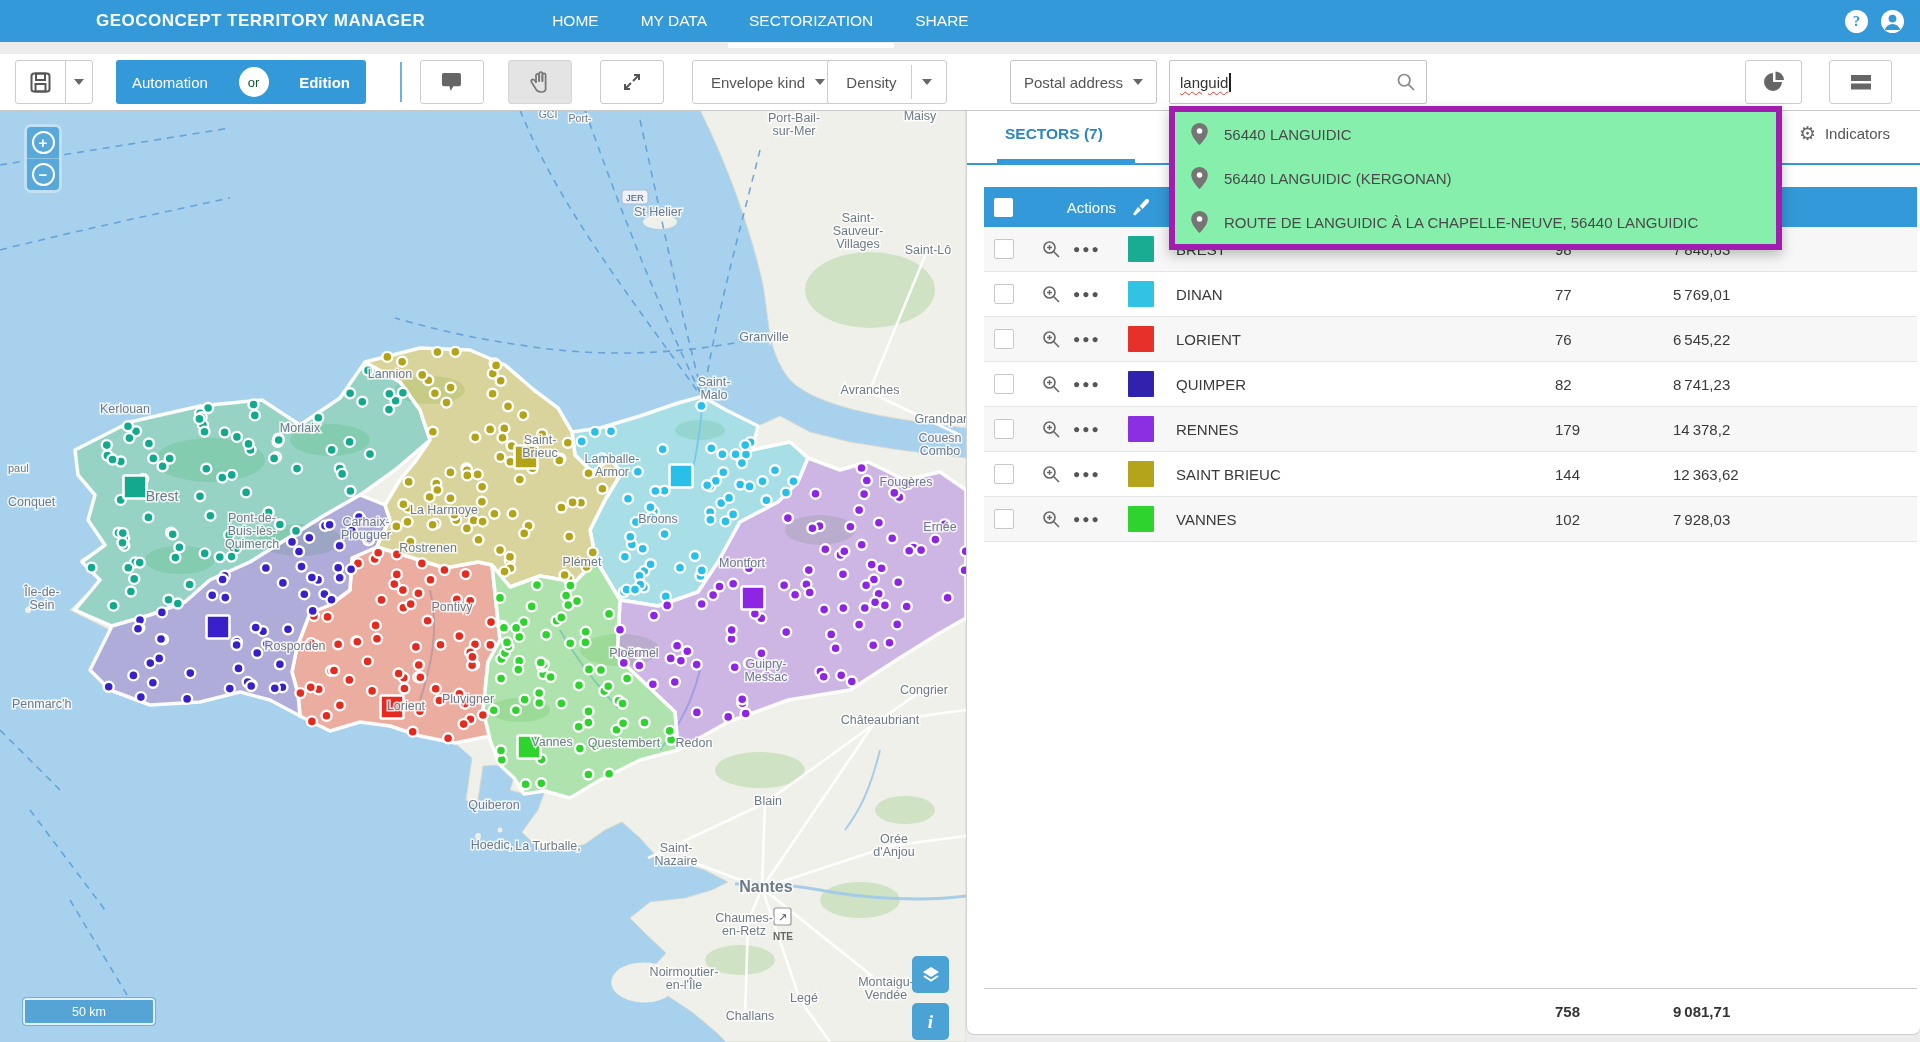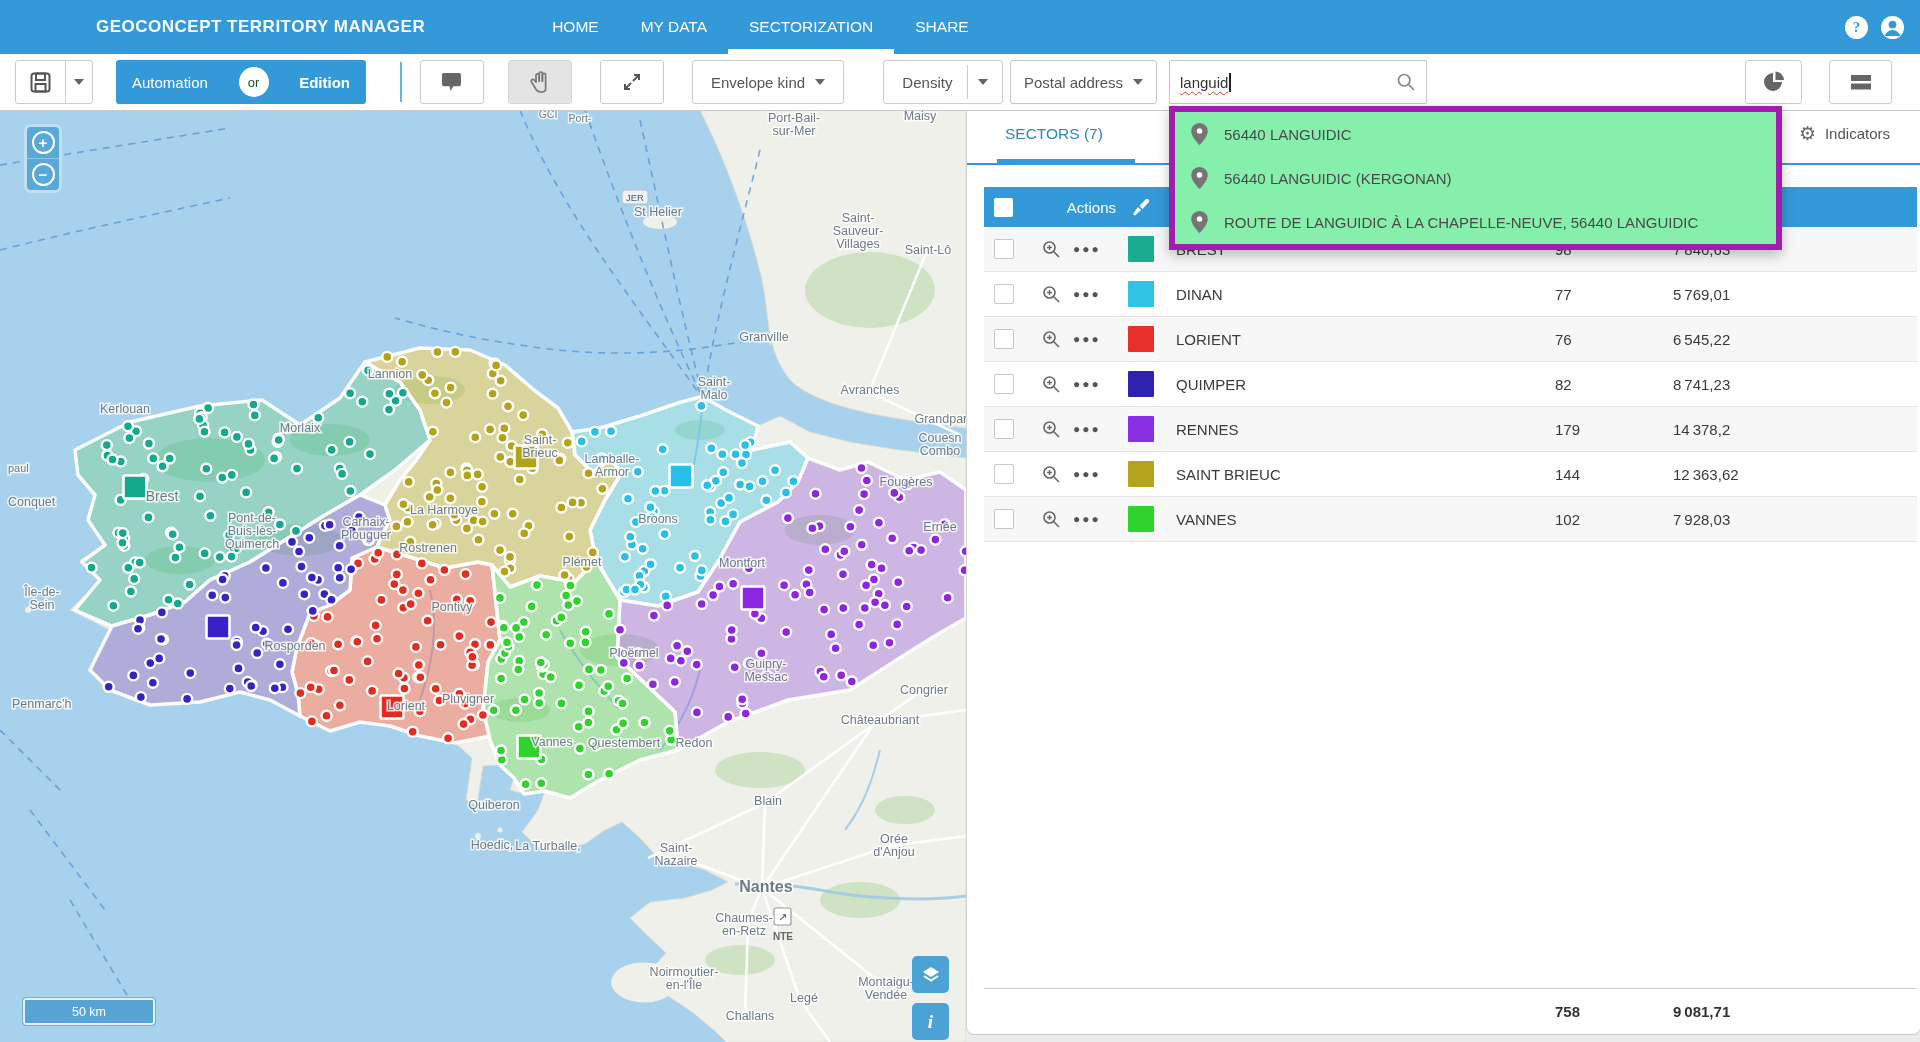--- a/index.html
+++ b/index.html
@@ -1,19 +1,19 @@
 <!DOCTYPE html>
 <html><head>
 <meta charset="utf-8">
 <style>
   html,body{margin:0;padding:0}
   body{width:1920px;height:1042px;position:relative;overflow:hidden;
        font-family:"Liberation Sans","DejaVu Sans",sans-serif;background:#ececec;}
   
-  .topbar{position:absolute;left:0;top:0;width:1920px;height:54px;background:#3499d8;
+  .topbar{position:absolute;left:0;top:0;width:1920px;height:42px;background:#3499d8;
           display:flex;align-items:center;color:#fff;z-index:30}
   .brand{margin-left:96px;font-size:17px;letter-spacing:.5px;font-weight:bold;opacity:.97}
   .nav{display:flex;height:54px;margin-left:106px}
   .nav-item{padding:0 21px;display:flex;align-items:center;font-size:15.5px;position:relative;cursor:pointer;white-space:nowrap}
   .nav-item.active{font-weight:normal}
   .nav-item.active::after{content:"";position:absolute;left:0;right:0;bottom:0;height:5px;background:#fff}
   .topicons{margin-left:auto;margin-right:16px;display:flex;gap:13px;align-items:center}
   .cicon{width:23px;height:23px;border-radius:50%;background:#fff;display:flex;align-items:center;justify-content:center;cursor:pointer}
   .cicon .q{color:#3499d8;font-weight:bold;font-size:15px;font-family:"Liberation Serif",serif}
   
@@ -50,21 +50,21 @@
             box-shadow:inset 0 0 0 2px rgba(255,255,255,.85)}
   .scalebar span{color:#fff;font-size:12.5px}
   .mapbtn{position:absolute;width:37px;height:37px;background:#4ba2d4;border-radius:5px;display:flex;align-items:center;justify-content:center;cursor:pointer;z-index:5}
   .mapbtn.layers{left:912px;top:846px}
   .mapbtn.info{left:912px;top:893px}
   .mapbtn .i{color:#fff;font-family:"Liberation Serif",serif;font-style:italic;font-weight:bold;font-size:19px}
   
   .panel{position:absolute;left:966px;top:110px;width:953px;height:924px;background:#fff;
          border-left:1px solid #d2d2d2;border-right:1px solid #ddd;border-bottom:1px solid #ccc;border-radius:0 0 8px 8px;z-index:10}
   .tabbar{position:relative;height:53px;border-bottom:2px solid #3499d8}
-  .tab{position:absolute;left:38px;top:15px;font-weight:normal;color:#2e86c1;font-size:15.5px;cursor:pointer}
+  .tab{position:absolute;left:38px;top:15px;font-weight:bold;color:#2e86c1;font-size:15.5px;cursor:pointer}
   .tabline{position:absolute;left:30px;bottom:-2px;width:138px;height:6px;background:#3499d8}
   .indics{position:absolute;right:30px;top:14px;display:flex;align-items:center;gap:9px;color:#555;font-size:15px;cursor:pointer}
   .gear{font-size:19px;color:#666;line-height:1}
   .tgrid{display:grid;grid-template-columns:46px 86px 50px 1fr 118px 244px;align-items:center}
   .thead{position:absolute;left:17px;right:3px;top:77px;height:40px;background:#3499d8;color:#fff;font-size:15px}
   .tbody{position:absolute;left:17px;right:3px;top:117px}
   .trow{height:44px;border-bottom:1px solid #e4e4e4;font-size:15px;color:#3a3a3a;background:#fff}
   .trow:nth-child(odd){background:#f7f7f7}
   .tfoot{position:absolute;left:17px;right:3px;bottom:0;height:45px;border-top:1px solid #ccc;
          font-size:15px;font-weight:bold;color:#333;background:#fff;border-radius:0 0 8px 8px}
@@ -153,21 +153,21 @@
           <path d="M4,18 l6,-6" fill="none"></path>
       </g>
     </svg>
   </div>
 
   <div class="tb" style="left:692px;width:152px">
     <span class="ddlabel">Envelope kind</span>
     <span class="caret"></span>
   </div>
 
-  <div class="tb" style="left:883px;width:120px;padding:4px">
+  <div class="tb" style="left:827px;width:120px;padding:4px">
     <div style="width:86px;display:flex;justify-content:center">
       <span class="ddlabel" style="margin:0">Density</span>
     </div>
     <div class="split" style="width:33px">
         <span class="caret"></span>
       </div>
   </div>
 
   <div class="tb" style="left:1010px;width:147px;border-color:#c5c5c5">
     <span class="ddlabel">Postal address</span>

